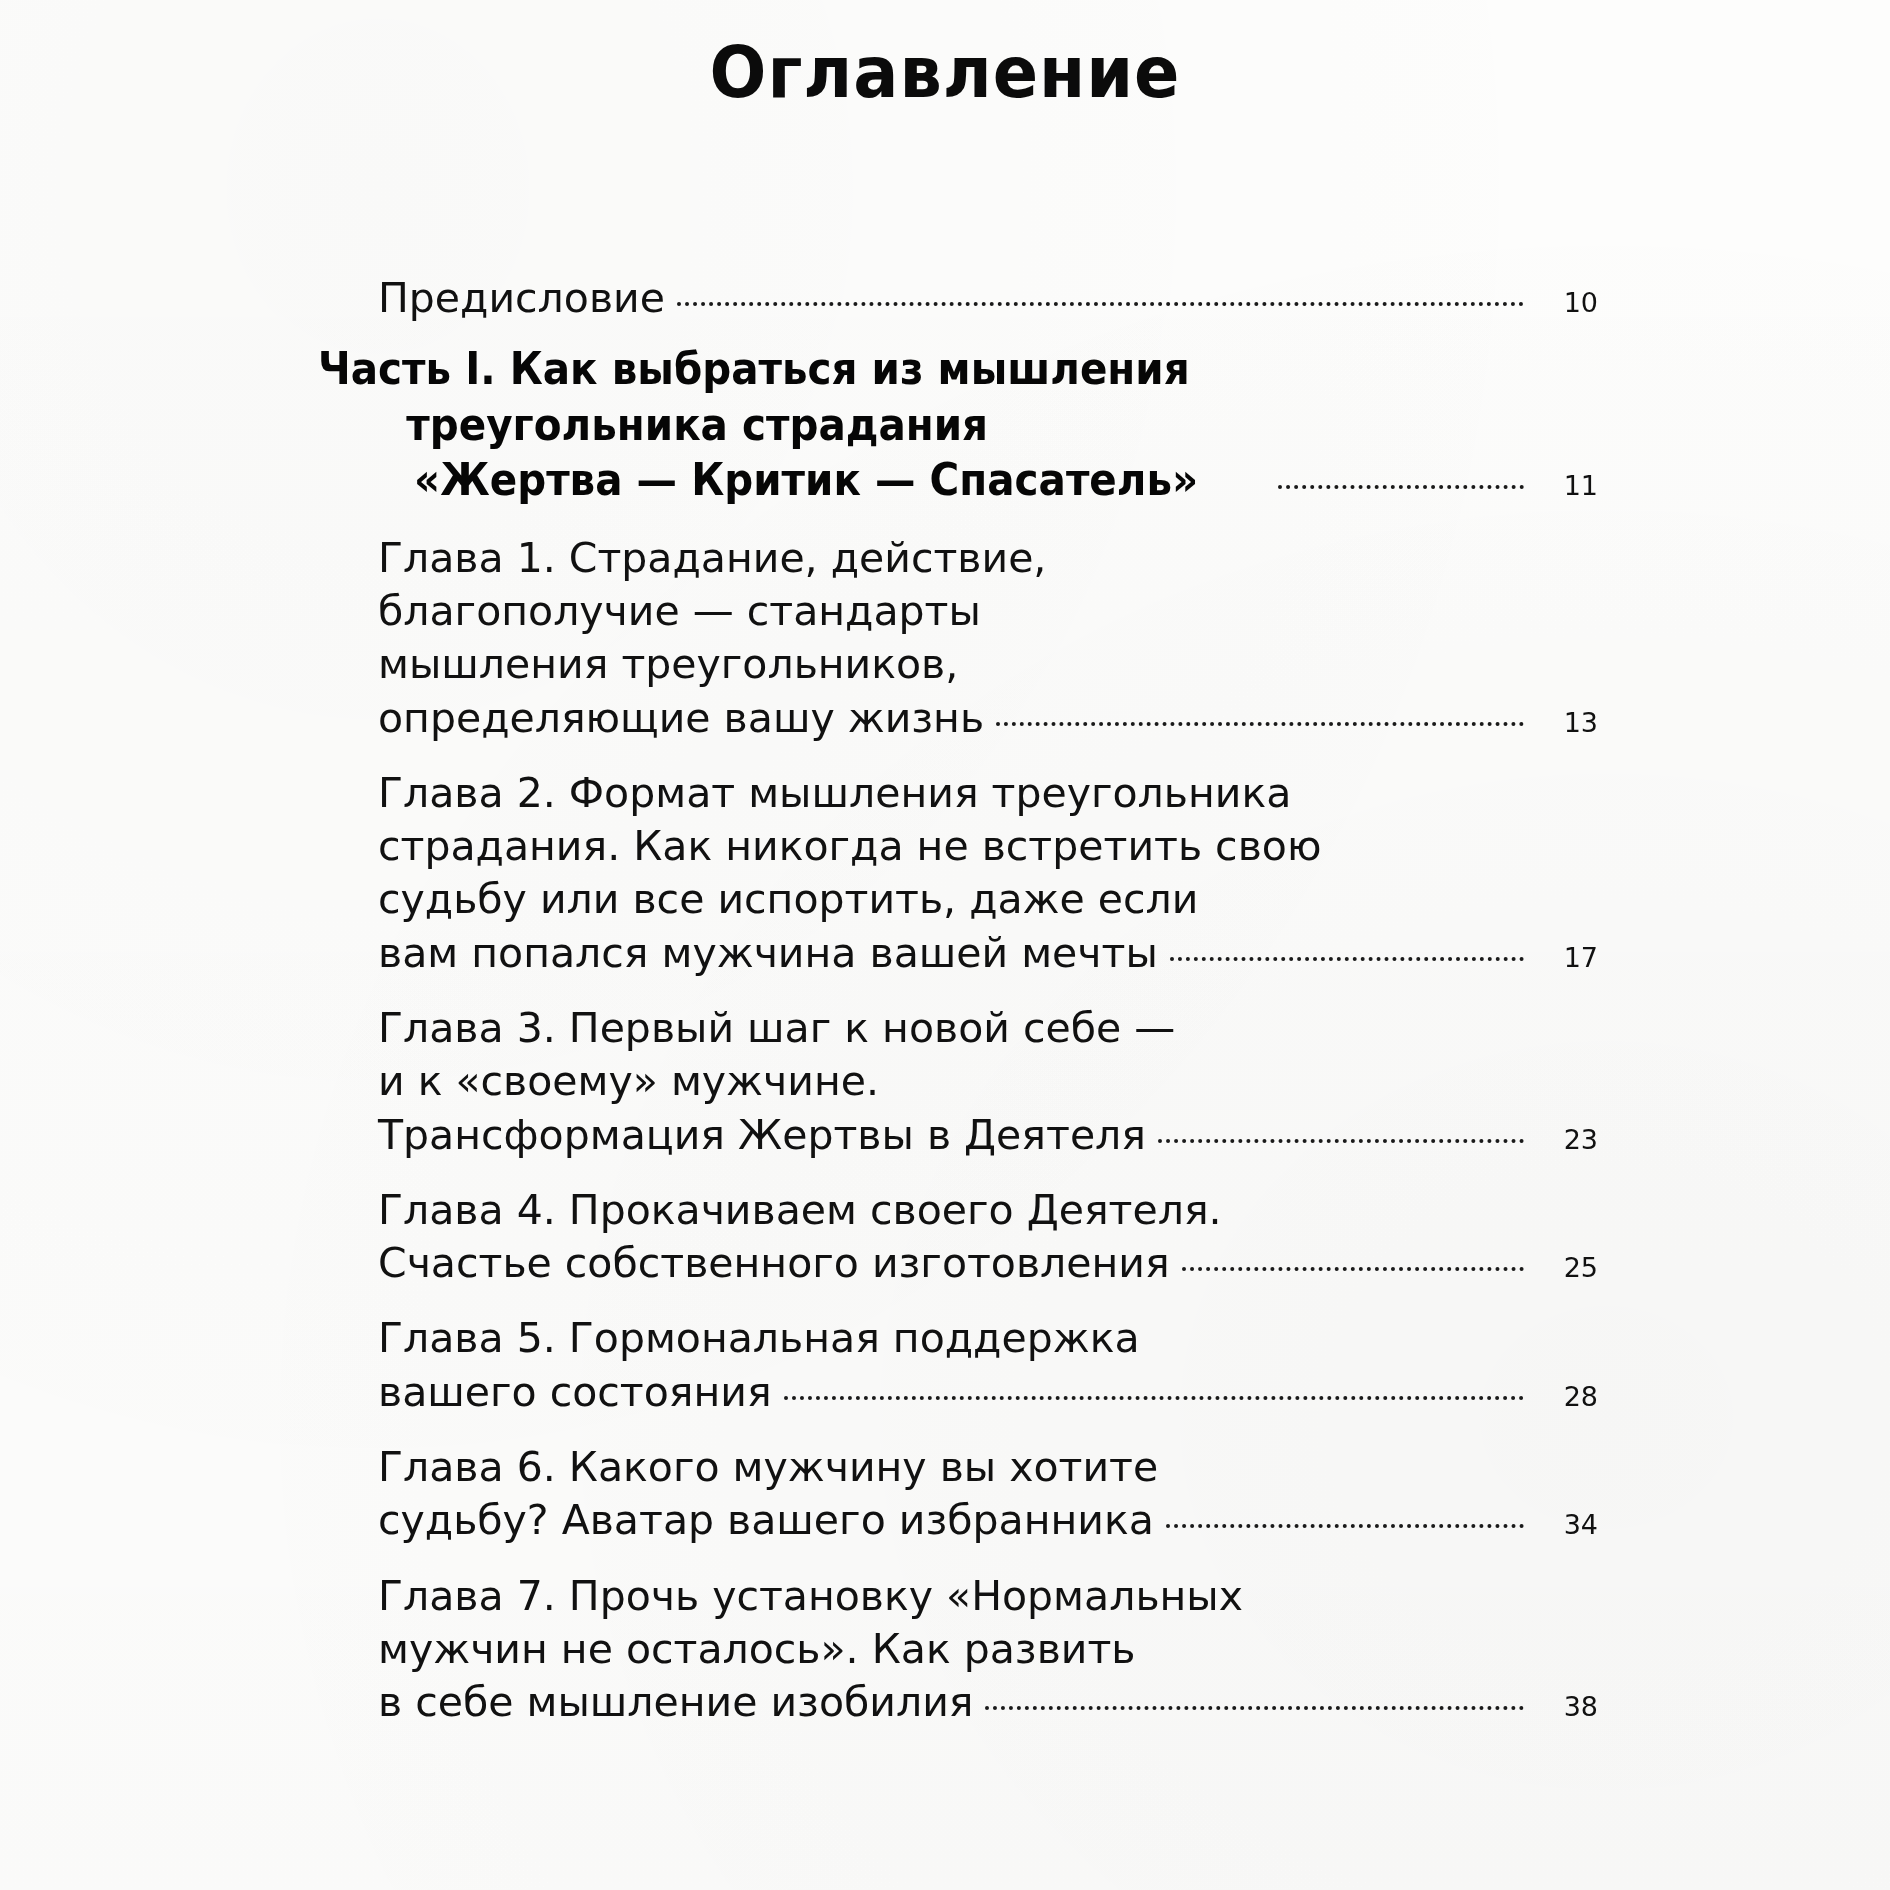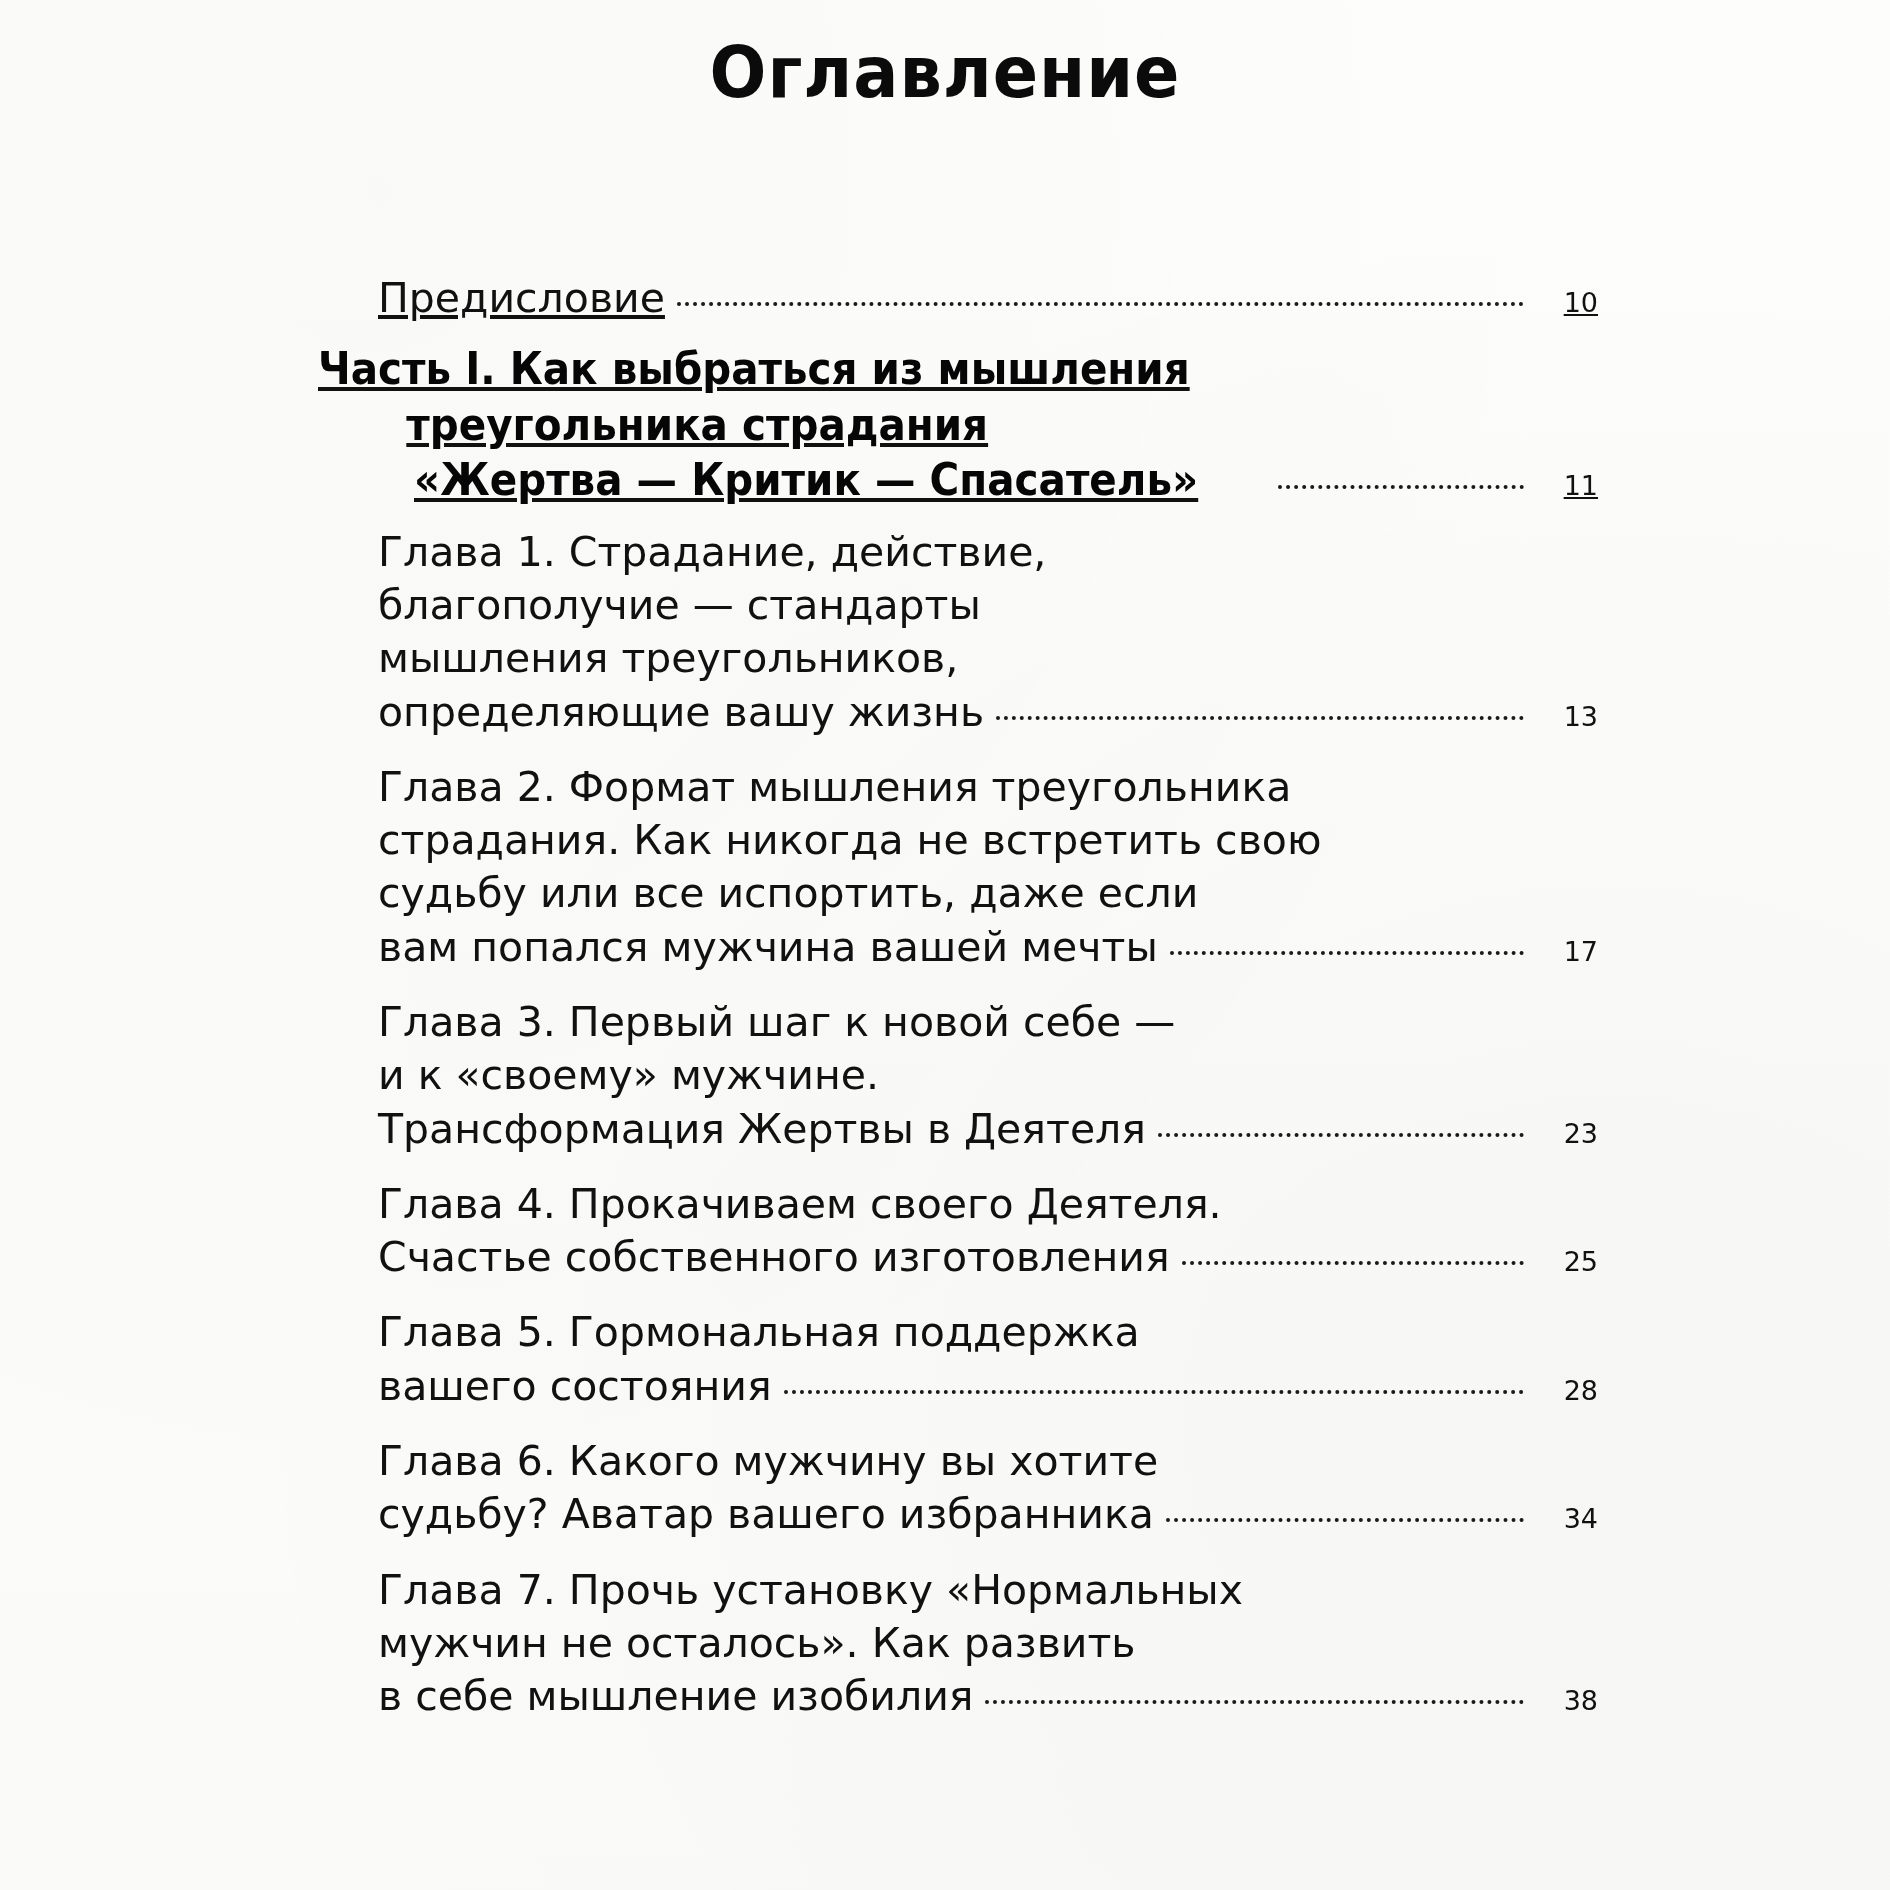--- a/index.html
+++ b/index.html
@@ -93,28 +93,26 @@
   }
 
   
   .entry.chapter {
     padding-left: 60px;
     margin-bottom: 22px;
   }
   .entry.preface {
     padding-left: 60px;
     margin-bottom: 16px;
-    text-decoration: underline;
   }
 
   
   .entry.part {
     margin-top: 6px;
-    margin-bottom: 18px;
-    text-decoration: underline;
+    margin-bottom: 24px;
   }
   .entry.part .text {
     font-family: "DejaVu Sans", sans-serif;
     font-weight: 700;
     font-size: 44px;
     line-height: 1.26;
     letter-spacing: 0px;
     transform: scaleX(0.92);
     transform-origin: left center;
     color: #060606;

